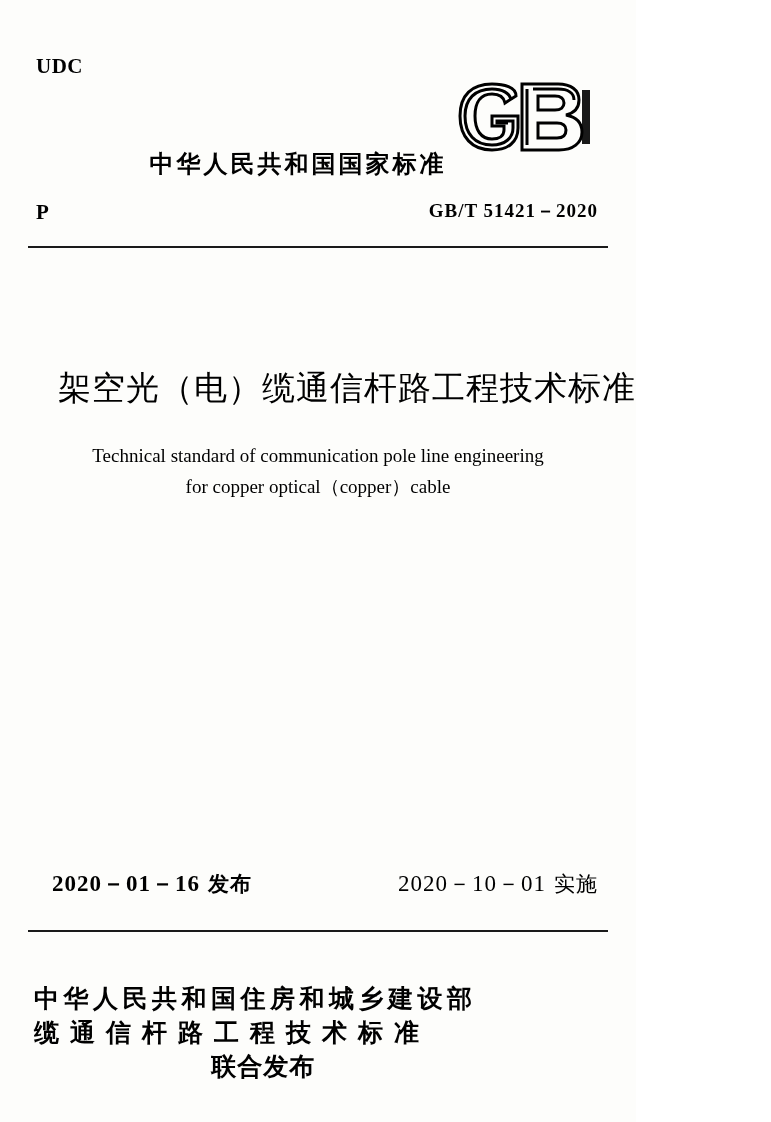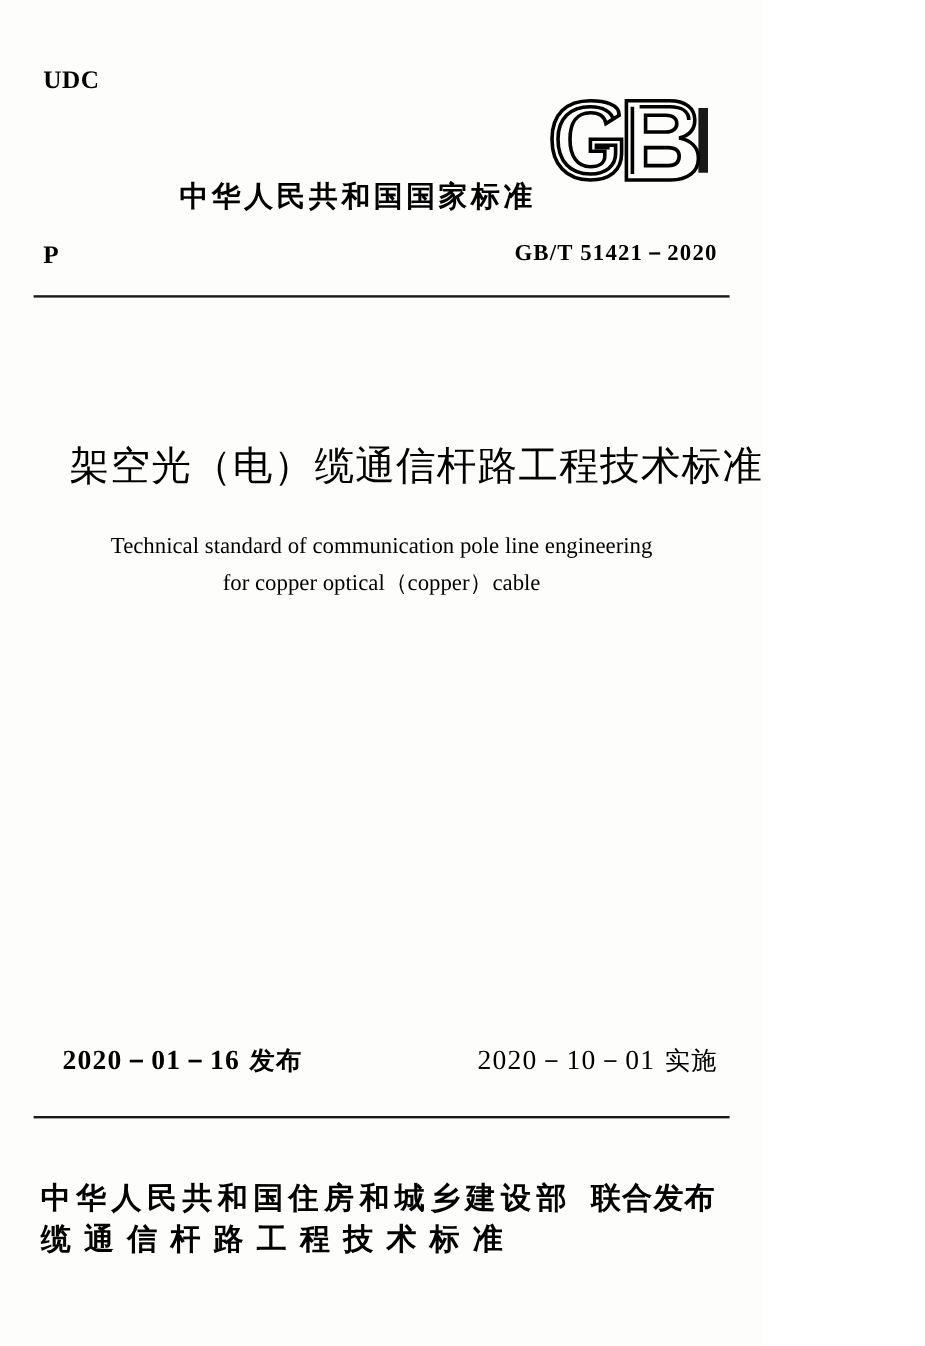--- a/index.html
+++ b/index.html
@@ -132,21 +132,22 @@
     font-size: 23px;
     letter-spacing: 1px;
   }
 
   
   .publishers {
     position: absolute;
     left: 34px;
     top: 982px;
     display: flex;
-    align-items: flex-start;
+    align-items: center;
+    flex-direction: column;
   }
   .pub-names {
     font-family: "DejaVu Sans", sans-serif;
     font-weight: bold;
     font-size: 25px;
   }
   .pub-line {
     display: block;
     letter-spacing: 4.5px;
     line-height: 34px;

